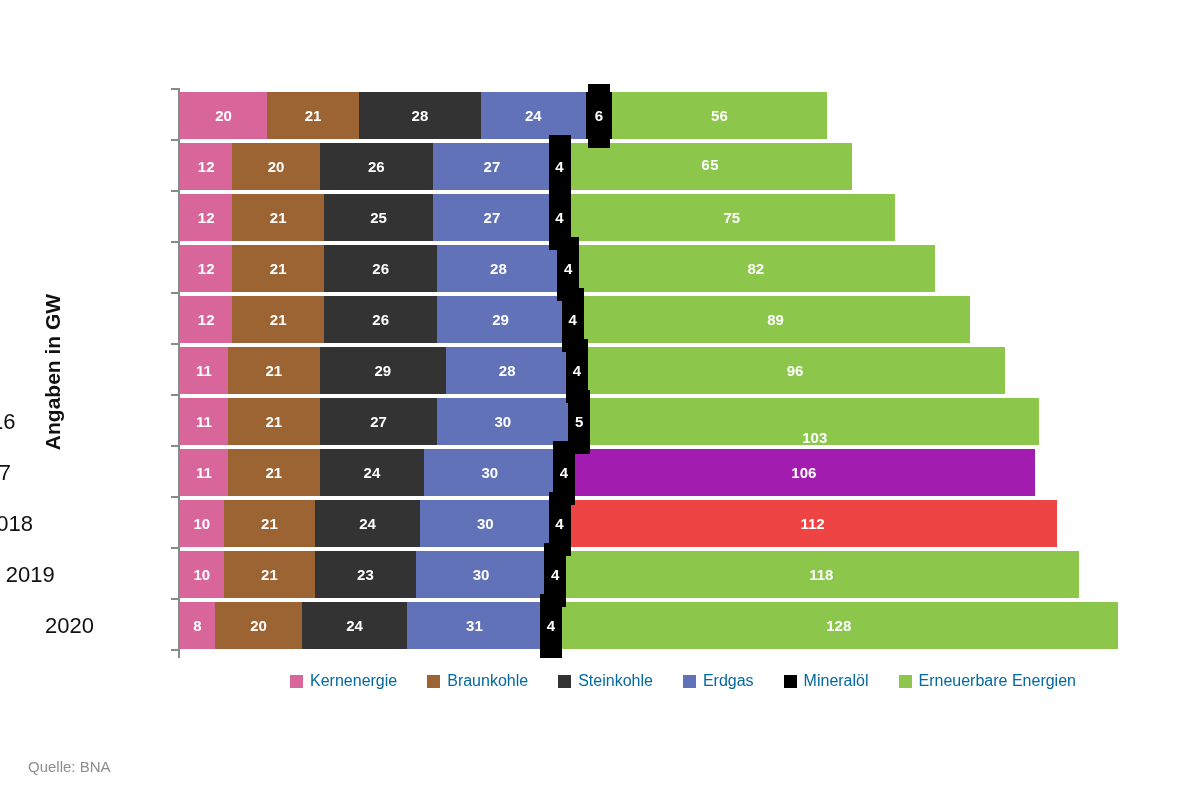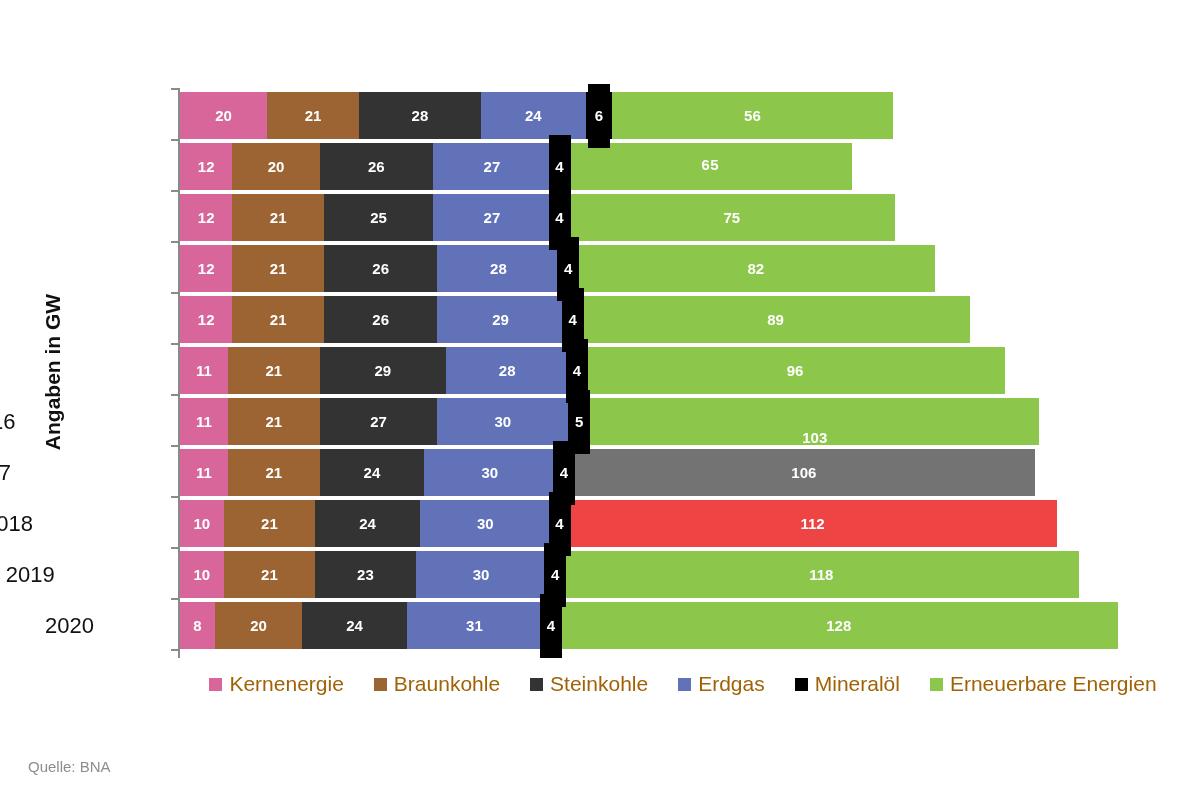--- a/index.html
+++ b/index.html
@@ -126,22 +126,22 @@
     gap: 7px;
     white-space: nowrap;
   }
   .legend-swatch {
     width: 13px;
     height: 13px;
     display: inline-block;
     flex: 0 0 auto;
   }
   .legend-text {
-    font-size: 21px;
-    color: #a16207;
+    font-size: 16px;
+    color: #0369a1;
   }
 
   
   .source {
     position: absolute;
     left: 28px;
     top: 758px;
     font-size: 15px;
     color: #8d8d8d;
   }
@@ -180,21 +180,21 @@
           <div class="seg" style="width: 122.158px; background: rgb(51, 51, 51);">
             <span class="val" style="color: rgb(255, 255, 255);">28</span>
           </div>
           <div class="seg" style="width: 104.707px; background: rgb(98, 114, 184);">
             <span class="val" style="color: rgb(255, 255, 255);">24</span>
           </div>
           <div class="seg oil" style="width: 26.1767px; background: rgb(0, 0, 0);">
             <div class="chip"></div>
             <span class="val" style="color: rgb(255, 255, 255);">6</span>
           </div>
-          <div class="seg" style="width: 281px; background: rgb(140, 198, 75);">
+          <div class="seg" style="width: 215px; background: rgb(140, 198, 75);">
             <span class="val" style="color: rgb(255, 255, 255);">56</span>
           </div>
         </div>
         <div class="row" style="top: 55px;">
           <div class="seg" style="width: 52.3535px; background: rgb(217, 102, 155);">
             <span class="val" style="color: rgb(255, 255, 255);">12</span>
           </div>
           <div class="seg" style="width: 87.2558px; background: rgb(155, 100, 50);">
             <span class="val" style="color: rgb(255, 255, 255);">20</span>
           </div>
@@ -329,21 +329,21 @@
           <div class="seg" style="width: 104.707px; background: rgb(51, 51, 51);">
             <span class="val" style="color: rgb(255, 255, 255);">24</span>
           </div>
           <div class="seg" style="width: 130.884px; background: rgb(98, 114, 184);">
             <span class="val" style="color: rgb(255, 255, 255);">30</span>
           </div>
           <div class="seg oil" style="width: 17.4512px; background: rgb(0, 0, 0);">
             <div class="chip"></div>
             <span class="val" style="color: rgb(255, 255, 255);">4</span>
           </div>
-          <div class="seg" style="width: 462.456px; background: #737373;">
+          <div class="seg" style="width: 462.456px; background: #a21caf;">
             <span class="val" style="color: rgb(255, 255, 255);">106</span>
           </div>
         </div>
         <div class="row" style="top: 412px;">
           <div class="year-label">2018</div>
           <div class="seg" style="width: 43.6279px; background: rgb(217, 102, 155);">
             <span class="val" style="color: rgb(255, 255, 255);">10</span>
           </div>
           <div class="seg" style="width: 91.6186px; background: rgb(155, 100, 50);">
             <span class="val" style="color: rgb(255, 255, 255);">21</span>

